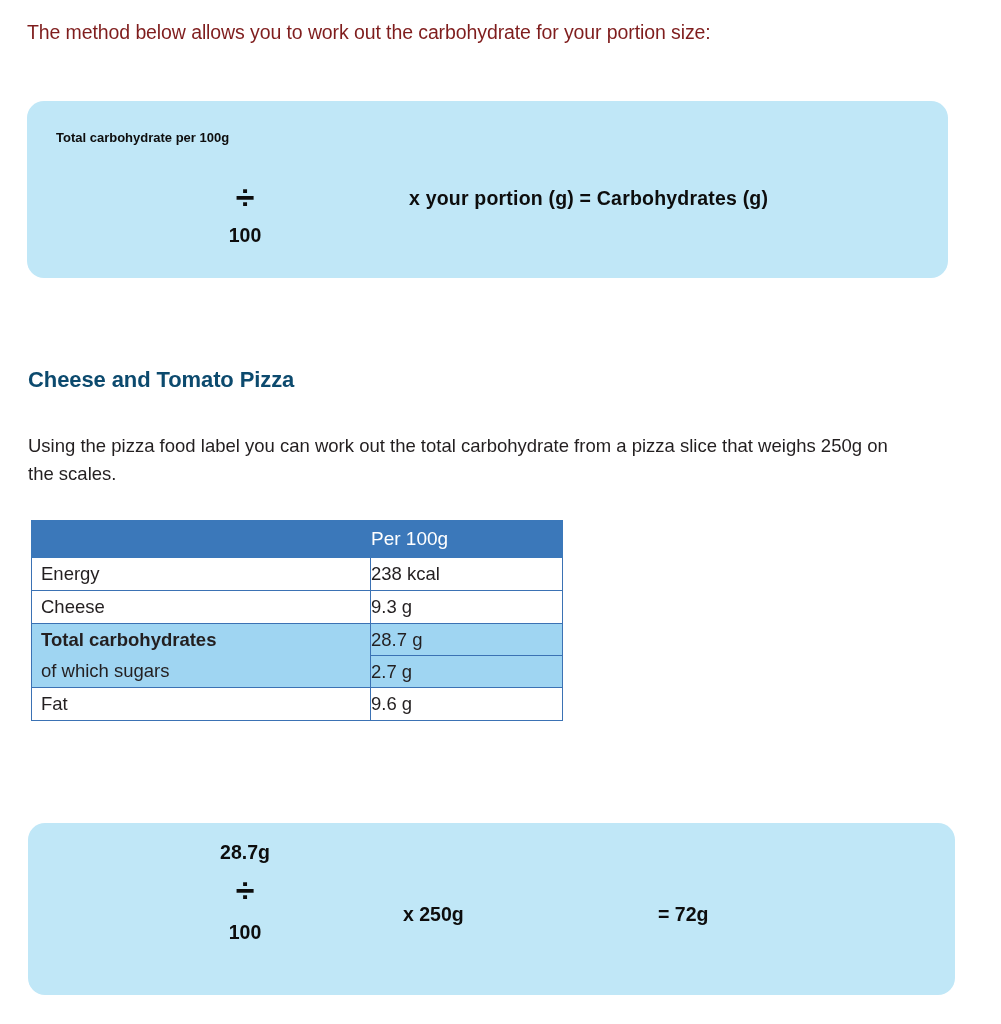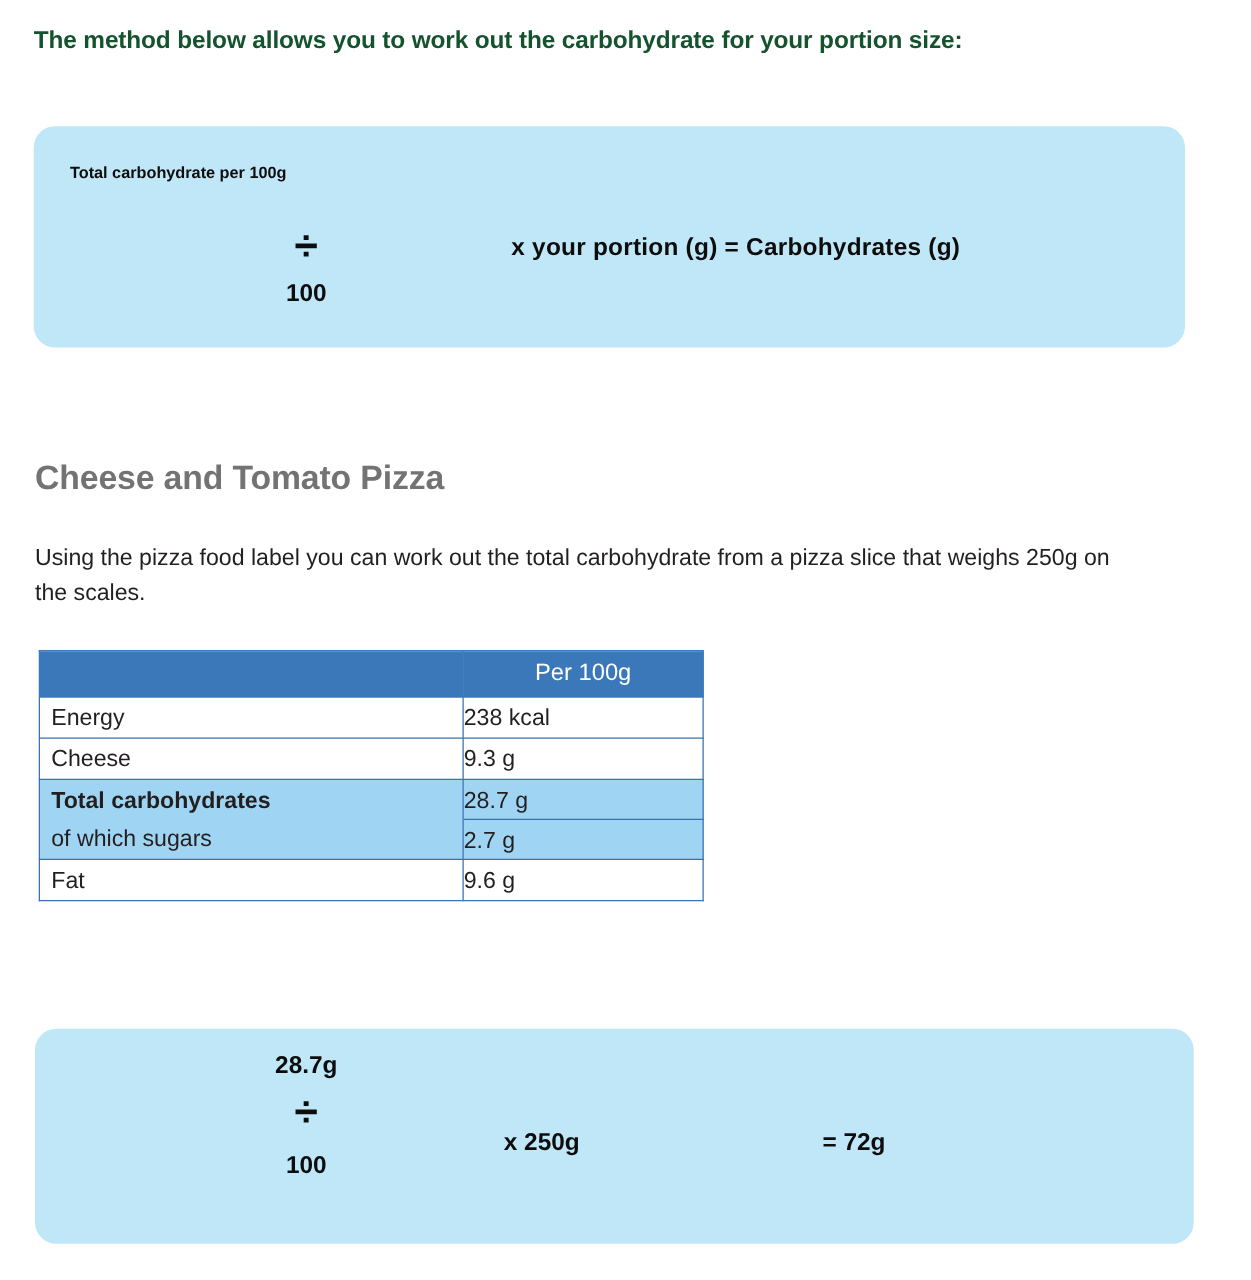--- a/index.html
+++ b/index.html
@@ -17,22 +17,22 @@
     overflow: hidden;
   }
 
   
   .intro-heading {
     position: absolute;
     left: 27px;
     top: 21px;
     width: 920px;
     font-size: 19.5px;
-    font-weight: bold;
-    color: #14532d;
+    font-weight: normal;
+    color: #7f1d1d;
     letter-spacing: -0.1px;
     white-space: nowrap;
   }
 
   
   .info-box {
     position: absolute;
     background: #c0e7f7;
     border-radius: 17px;
   }
@@ -102,23 +102,23 @@
     top: 187px;
     letter-spacing: 0.2px;
     text-align: center;
   }
 
   
   .section-heading {
     position: absolute;
     left: 28px;
     top: 367px;
-    font-size: 27px;
-    font-weight: bold;
-    color: #737373;
+    font-size: 22px;
+    font-weight: bold;
+    color: #0c4a6e;
     white-space: nowrap;
     letter-spacing: -0.1px;
   }
 
   
   .body-text {
     position: absolute;
     left: 28px;
     top: 432px;
     width: 880px;
@@ -150,21 +150,21 @@
     background: #3b78ba;
     color: #ffffff;
     height: 36px;
     font-weight: normal;
     border-color: #3b78ba;
   }
   #nutrition-table thead th.head-blank {
     background: #3b78ba;
   }
   #nutrition-table thead th.head-value {
-    text-align: center;
+    text-align: left;
     font-size: 19px;
   }
 
   #nutrition-table tbody td {
     height: 32px;
     color: #231f20;
   }
   #nutrition-table tbody td.cell-label {
     padding-left: 9px;
     text-align: left;

